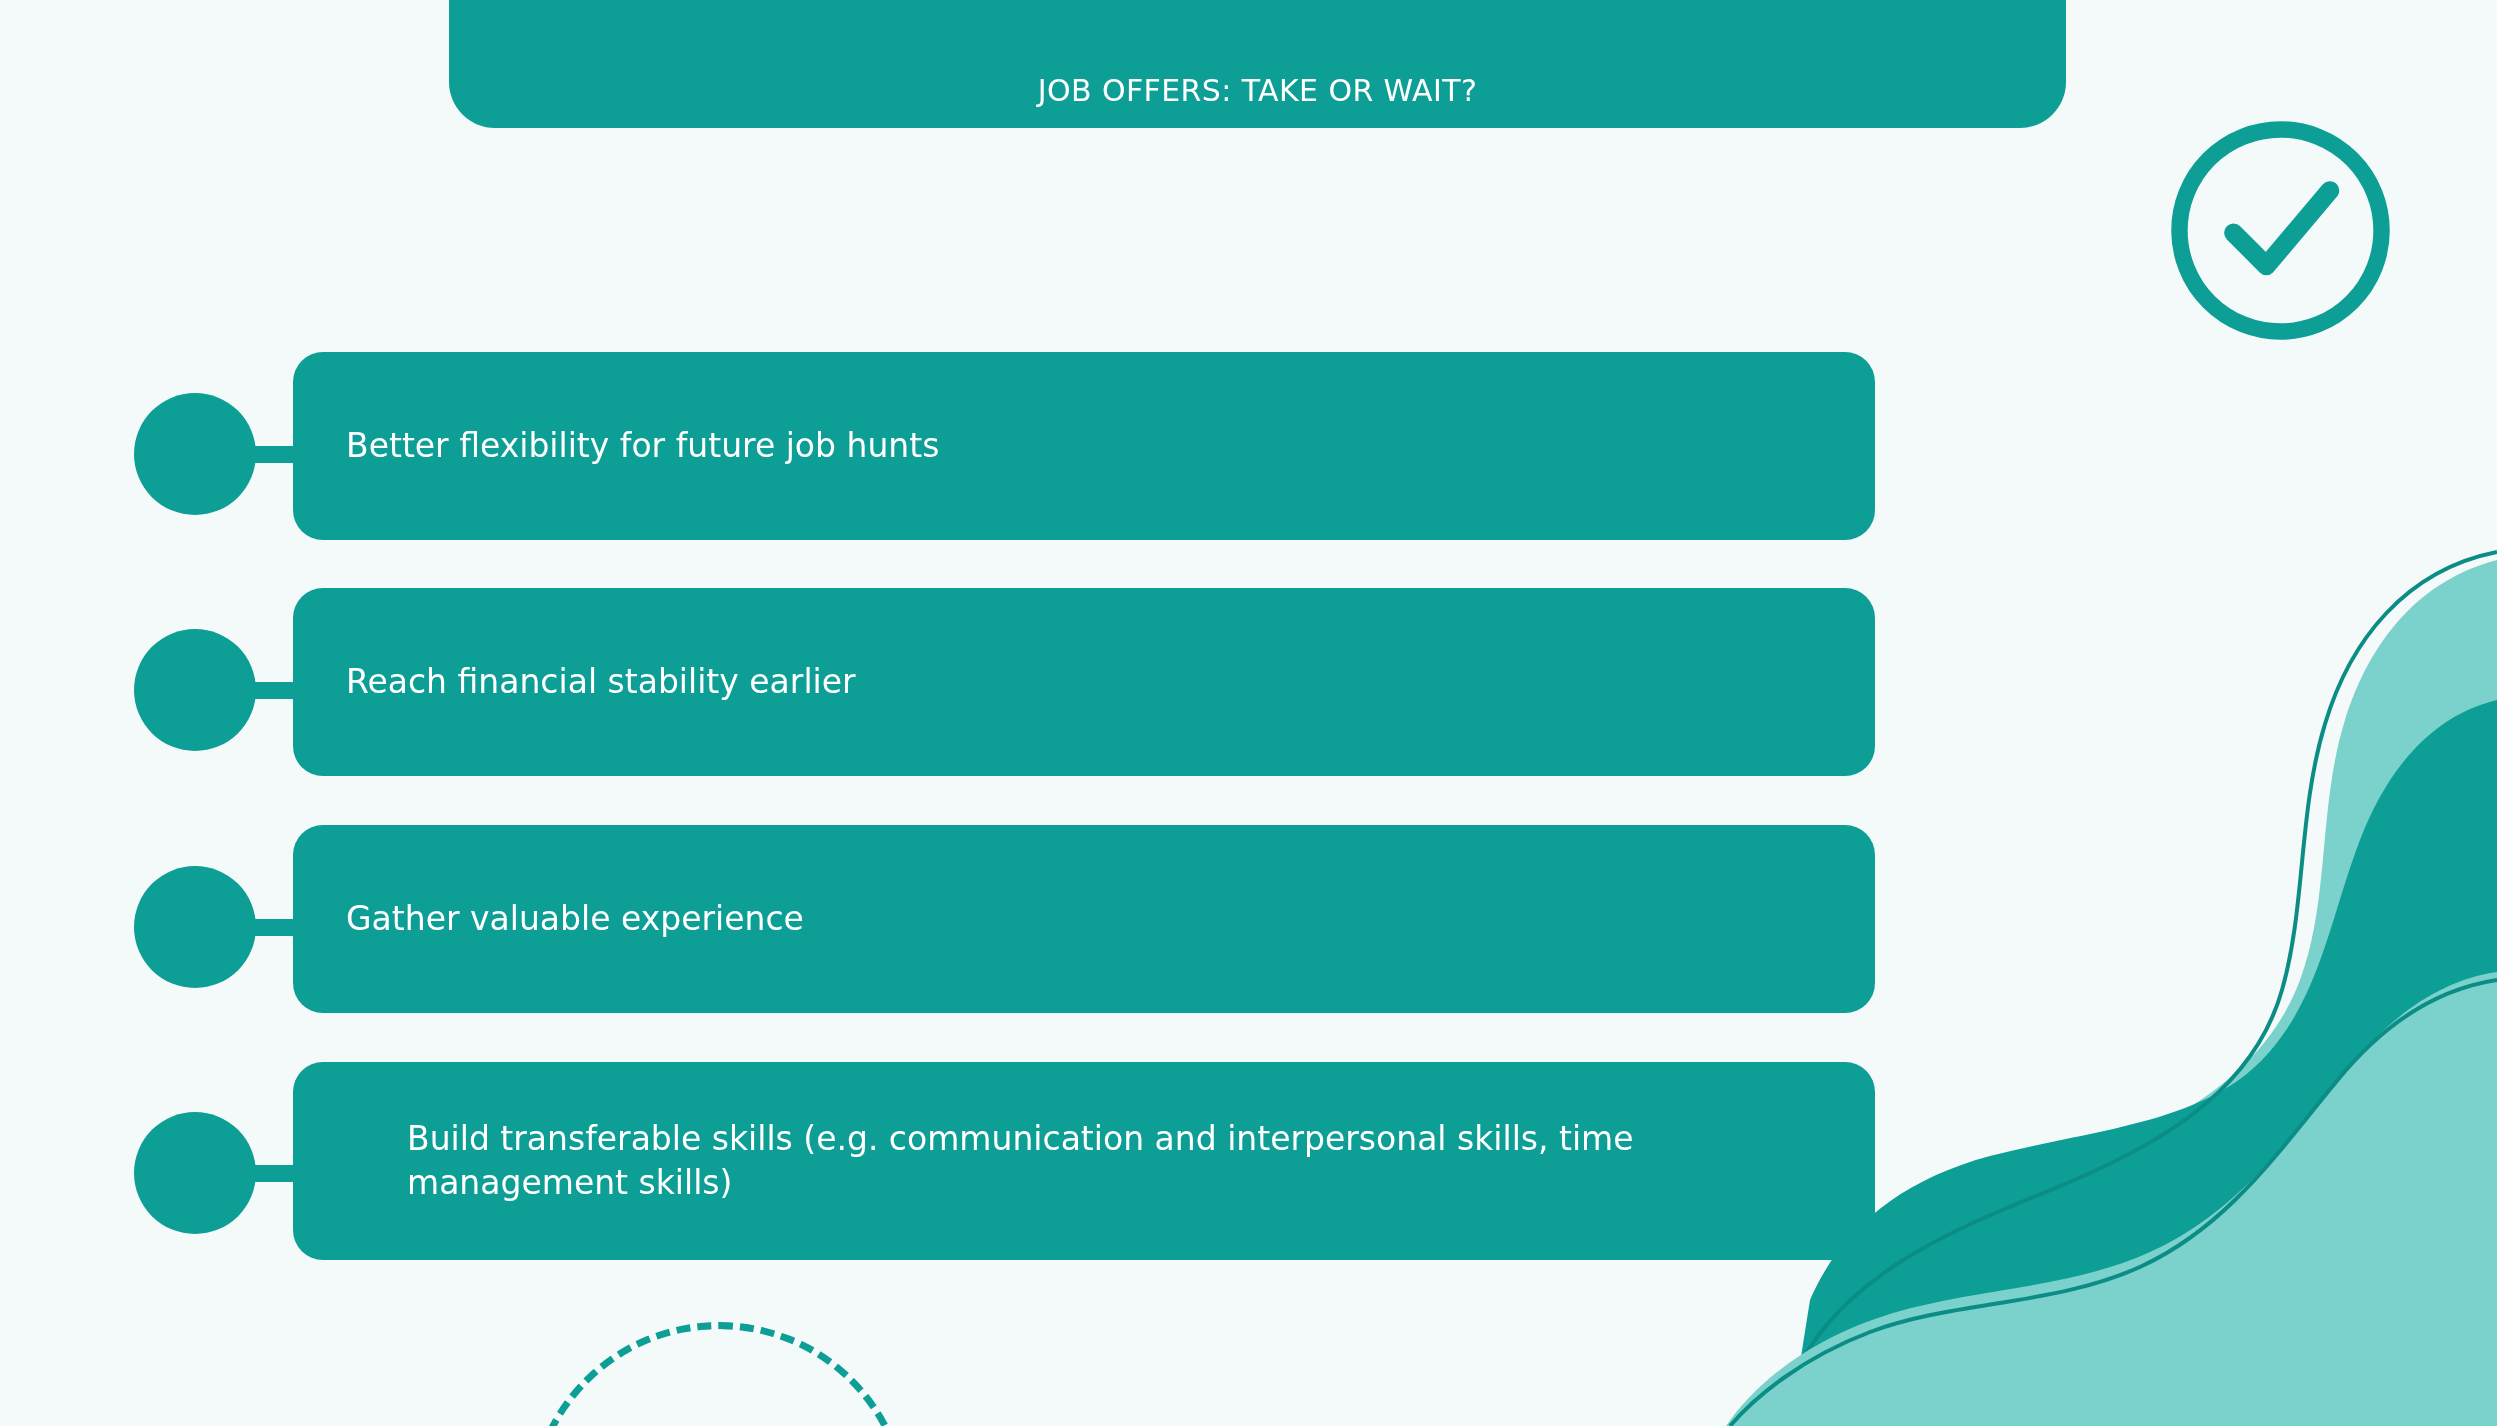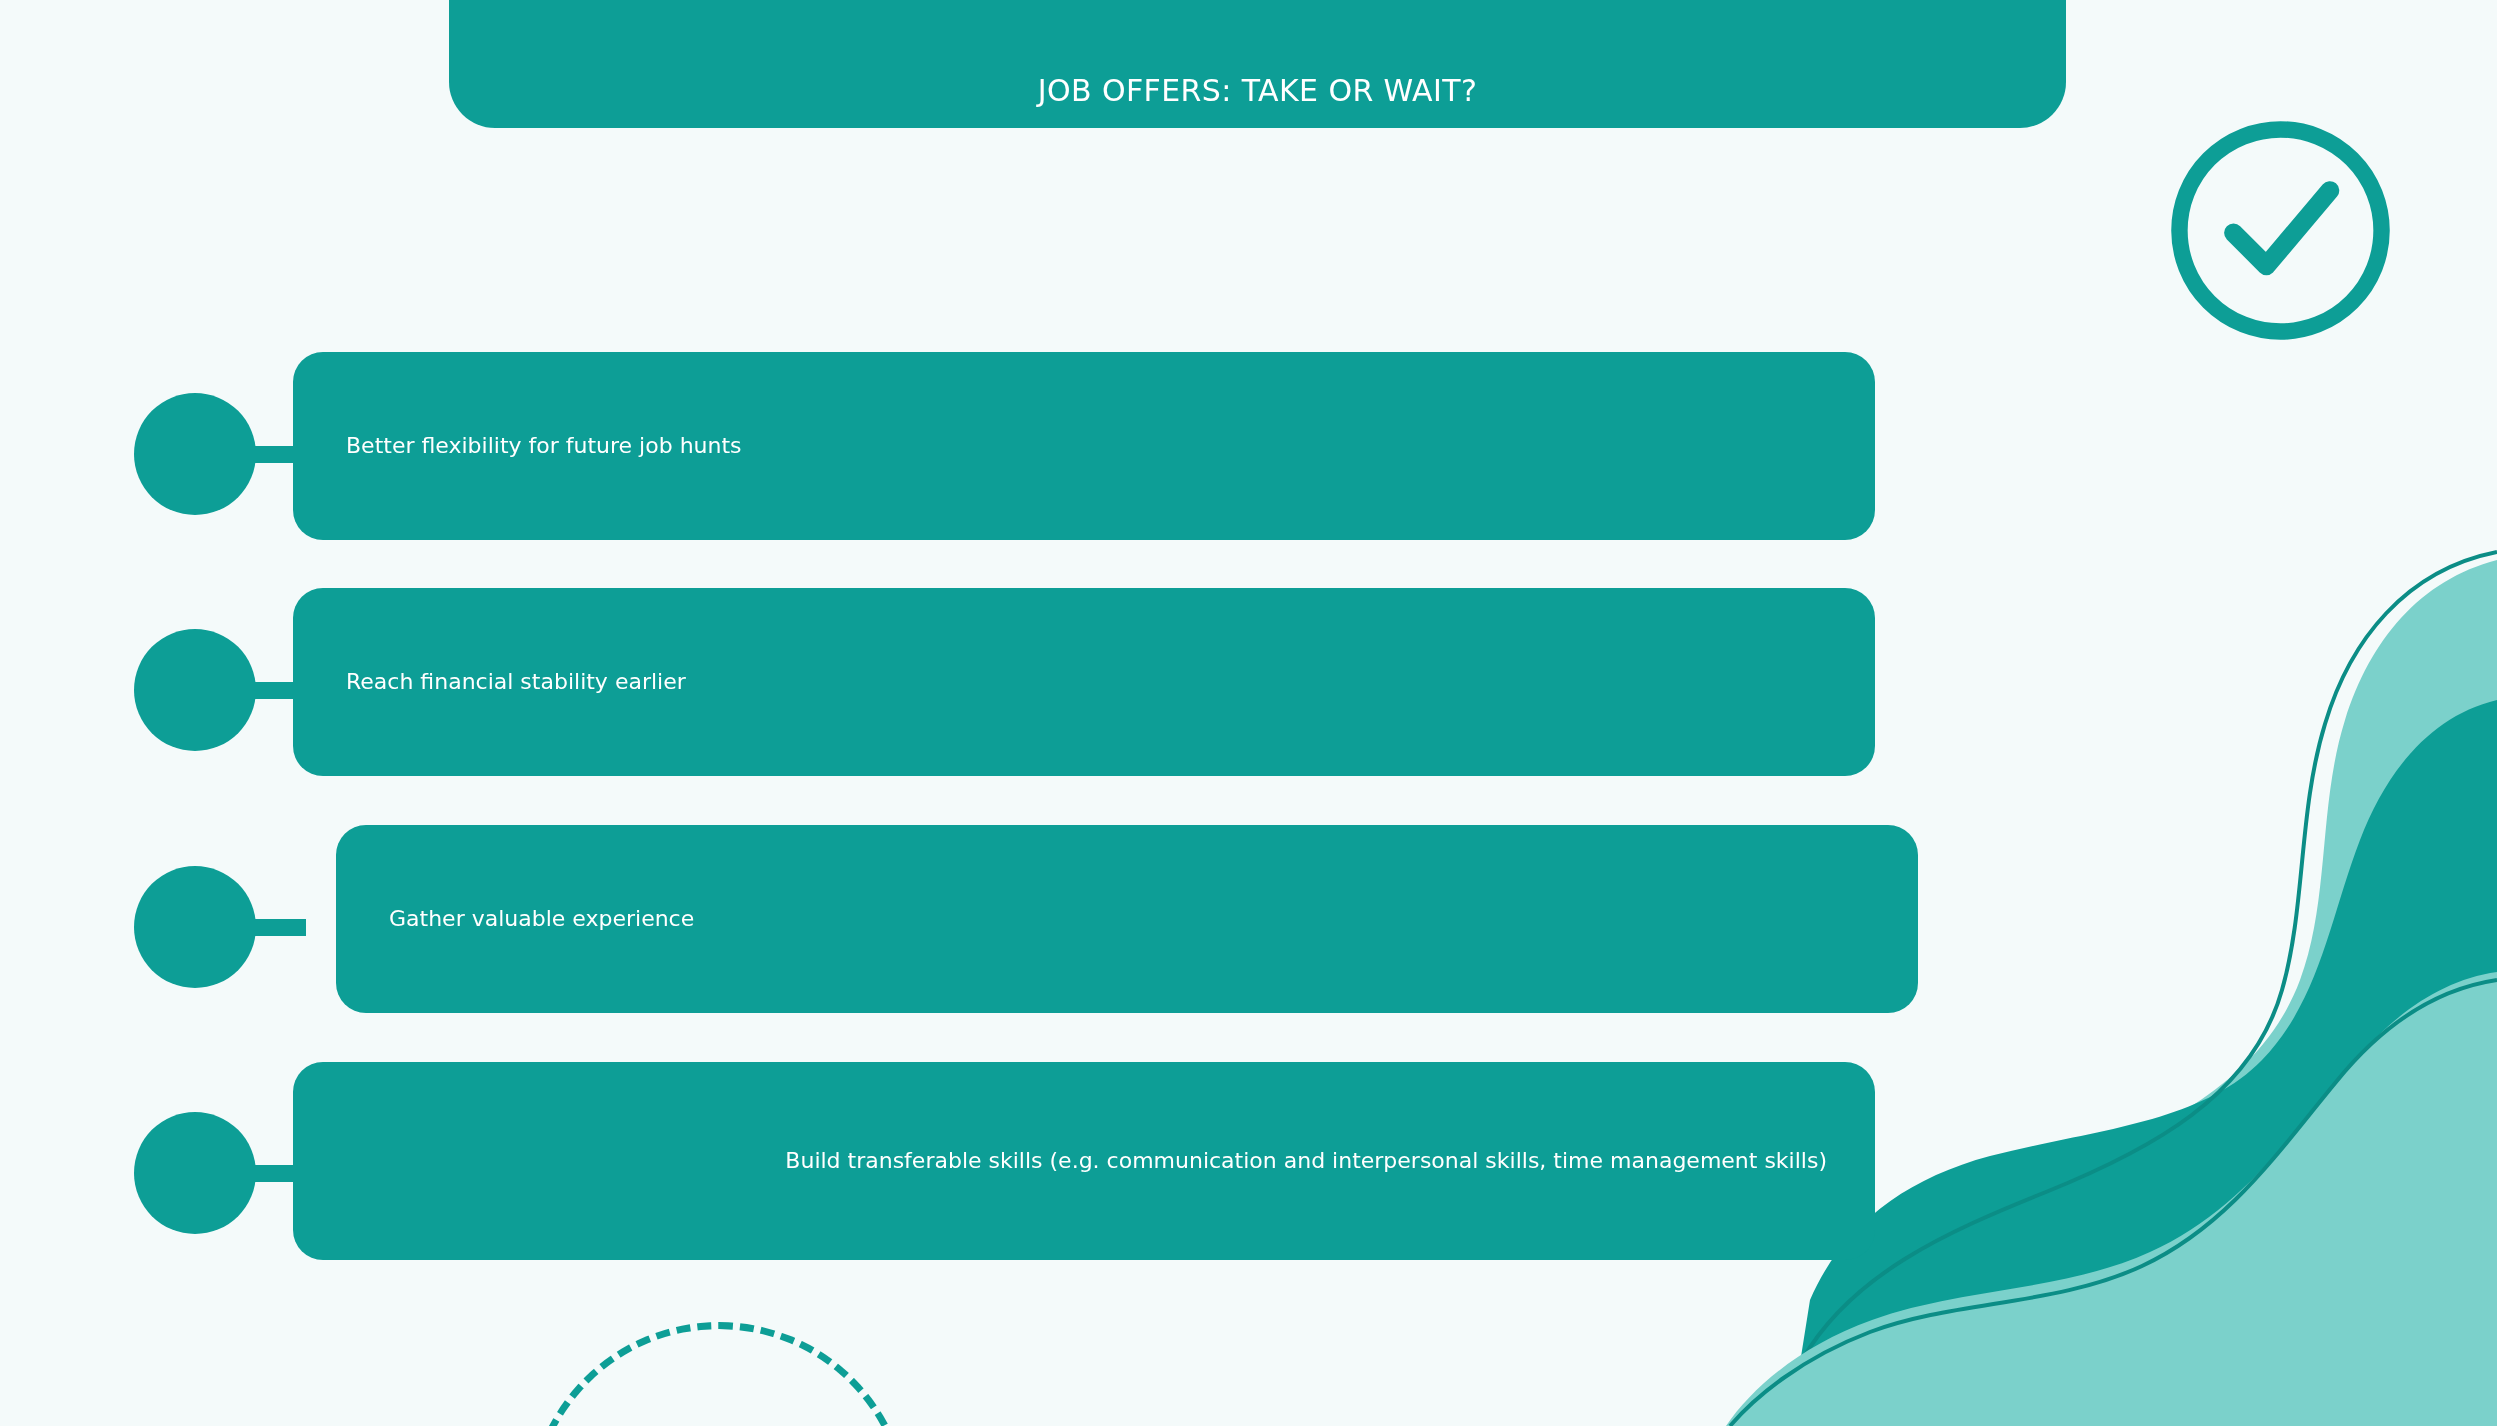--- a/index.html
+++ b/index.html
@@ -93,21 +93,21 @@
     left: 293px;
     background: #0d9e96;
     border-radius: 30px;
     display: flex;
     align-items: center;
     box-sizing: border-box;
     padding: 0 48px 0 53px;
   }
   .row .card-text {
     color: #ffffff;
-    font-size: 22px;
+    font-size: 33px;
     line-height: 1.32;
     font-weight: normal;
   }
   .row .dot {
     position: absolute;
     width: 122px;
     height: 122px;
     border-radius: 50%;
     background: #0d9e96;
   }
@@ -174,21 +174,21 @@
       <div class="dot" style="left:134px; top:629px;"></div>
       <div class="stub" style="left:240px; top:682px; width:66px;"></div>
       <div class="card" style="top:588px; width:1582px; height:188px;">
         <span class="card-text">Reach financial stability earlier</span>
       </div>
     </div>
 
     <div class="row">
       <div class="dot" style="left:134px; top:866px;"></div>
       <div class="stub" style="left:240px; top:919px; width:66px;"></div>
-      <div class="card" style="top:825px; width:1582px; height:188px;margin-left:43px;">
+      <div class="card" style="top:825px; width:1582px; height:188px;">
         <span class="card-text">Gather valuable experience</span>
       </div>
     </div>
 
     <div class="row">
       <div class="dot" style="left:134px; top:1112px;"></div>
       <div class="stub" style="left:240px; top:1165px; width:66px;"></div>
       <div class="card" style="top:1062px; width:1582px; height:198px;justify-content:flex-end;">
         <span class="card-text" style="max-width:1420px; display:inline-block;">Build transferable skills (e.g. communication and interpersonal skills, time management skills)</span>
       </div>

